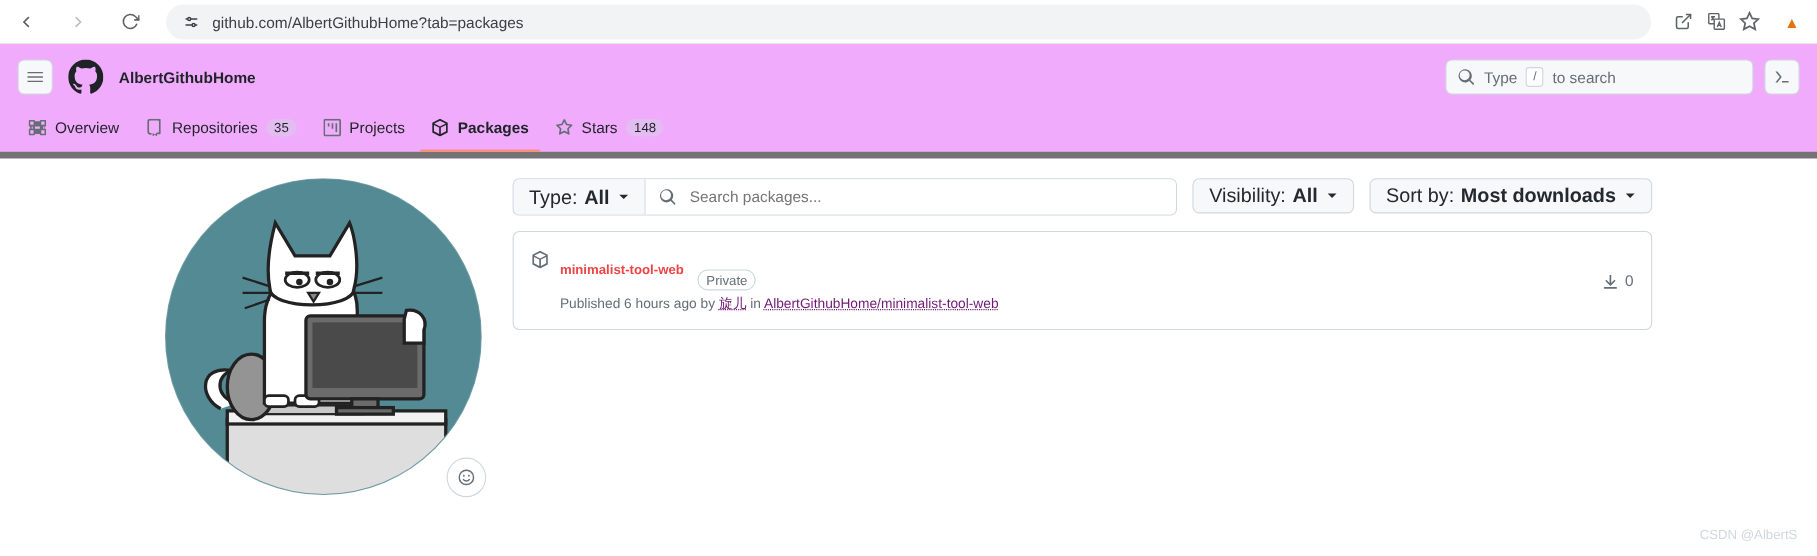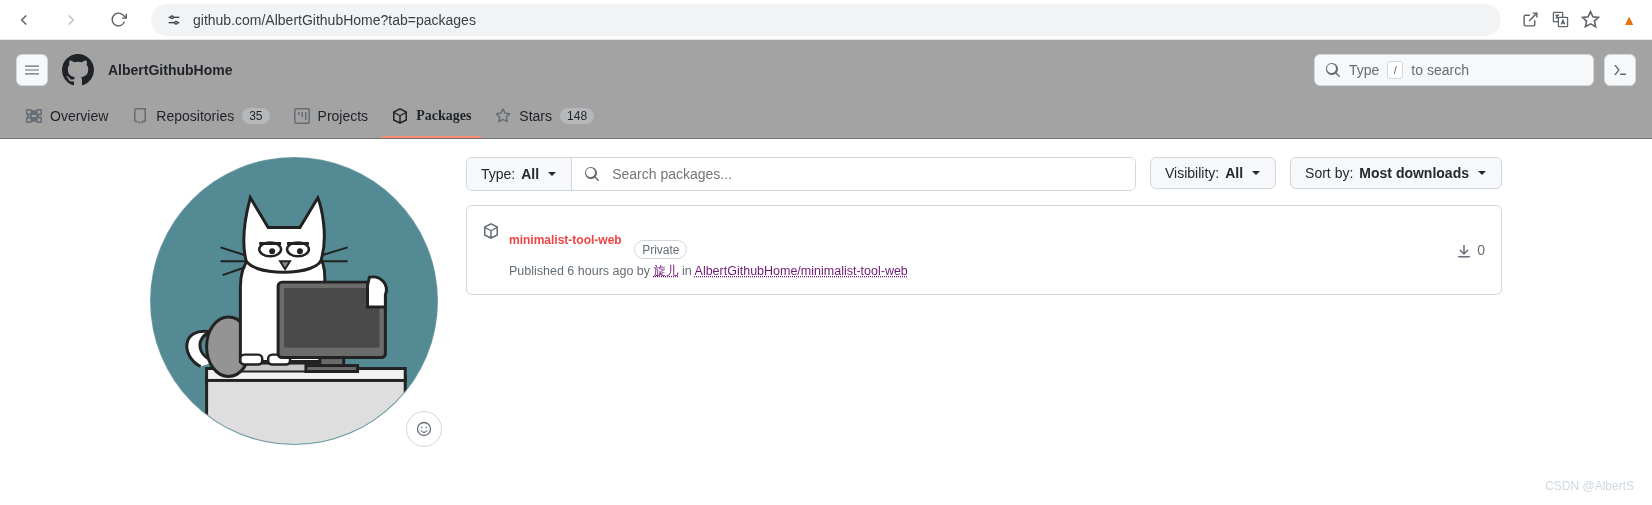--- a/index.html
+++ b/index.html
@@ -7,47 +7,47 @@
   
   .browser-bar { display:flex; align-items:center; height:40px; padding:4px 10px; gap:19px; background:#fff; border-bottom:1px solid #e6e6e6;justify-content:flex-end; }
   .bb-btn { width:28px; height:28px; display:flex; align-items:center; justify-content:center; border-radius:50%; color:#606060; }
   .bb-btn.disabled { opacity:.4; }
   .omnibox { flex:1; display:flex; align-items:center; gap:10px; height:32px; background:#f1f3f4; border-radius:16px; padding:0 14px; color:#3c4043; font-size:14px; }
   .omnibox .site-icon { display:flex; align-items:center; justify-content:center; width:18px; height:18px; }
   .bb-right { display:flex; align-items:center; gap:10px; padding-right:6px; }
   .bb-right .icon { width:20px; height:20px; color:#5f6368; display:flex; align-items:center; justify-content:center; }
   .warn-icon { color:#e8710a; font-size:14px; margin-left:12px; }
   
-  .gh-header { background:#a3a3a3; border-bottom:1px solid #737373; }
+  .gh-header { background:#f0abfc; border-bottom:6px solid #737373; }
   .gh-top { display:flex; align-items:center; padding:14px 16px; gap:14px; }
   .burger { width:32px; height:32px; display:flex; align-items:center; justify-content:center; border:1px solid #d0d7de; border-radius:6px; background:#f6f8fa; }
   .gh-logo { width:32px; height:32px; display:flex; align-items:center; justify-content:center; }
   .gh-logo svg { width:32px; height:32px; }
   .ctx-name { font-size:14px; font-weight:600; color:#1f2328; }
   .gh-top-right { margin-left:auto; display:flex; align-items:center; gap:10px; }
   .search-box { display:flex; align-items:center; gap:8px; height:32px; border:1px solid #d0d7de; border-radius:6px; padding:0 10px; background:#f6f8fa; color:#656d76; font-size:14px; min-width:280px; }
   .kbd { display:inline-flex; align-items:center; justify-content:center; border:1px solid #d0d7de; border-radius:3px; font-size:11px; height:18px; min-width:16px; padding:0 3px; color:#656d76; background:#fff; }
   .cmd-btn { width:32px; height:32px; display:flex; align-items:center; justify-content:center; border:1px solid #d0d7de; border-radius:6px; background:#f6f8fa; color:#656d76; }
   
   .gh-nav { display:flex; align-items:center; padding:0 16px; gap:4px; }
   .gh-tab { display:flex; align-items:center; gap:8px; padding:8px 10px 12px 10px; font-size:14px; color:#1f2328; border-bottom:2px solid transparent; }
   .gh-tab .oct { color:#656d76; }
-  .gh-tab.active { border-bottom-color:#fd8c73; font-weight:600;font-family:Liberation Serif, serif; }
+  .gh-tab.active { border-bottom-color:#fd8c73; font-weight:600; }
   .gh-tab.active .oct { color:#1f2328; }
   .counter { background:#d0d7de66; border-radius:10px; font-size:12px; padding:1px 7px; color:#1f2328; }
   
   .layout { display:flex; padding:18px 150px 0 150px; gap:20px; }
   .sidebar { width:296px; flex-shrink:0; position:relative; }
   .avatar-wrap { position:relative; width:296px; height:296px; }
   .avatar { width:288px; height:288px; border-radius:50%; background:#548b95; overflow:hidden; border:1px solid #d0d7de33; display:block; }
   .status-btn { position:absolute; right:4px; bottom:6px; width:36px; height:36px; border-radius:50%; background:#fff; border:1px solid #d0d7de; display:flex; align-items:center; justify-content:center; color:#656d76; }
   .main { flex:1; }
   
   .filter-row { display:flex; gap:14px; margin-bottom:14px; }
-  .btn { display:inline-flex; align-items:center; gap:6px; height:32px; padding:0 14px; border:1px solid #d0d7de; border-radius:6px; background:#f6f8fa; font-size:14px; color:#24292f; }
+  .btn { display:inline-flex; align-items:center; gap:6px; height:32px; padding:0 14px; border:1px solid #d0d7de; border-radius:6px; background:#f6f8fa; font-size:18px; color:#24292f; }
   .btn strong { font-weight:600; }
   .seg-group { display:flex; border:1px solid #d0d7de; border-radius:6px; overflow:hidden; flex:1; }
   .seg-group .btn { border:none; border-radius:0; border-right:1px solid #d0d7de; background:#f6f8fa; }
   .seg-group .search-inp { flex:1; display:flex; align-items:center; gap:10px; padding:0 12px; background:#fff; }
   .seg-group .search-inp input { border:none; outline:none; font-size:14px; width:100%; color:#000000; background:transparent; }
   .seg-group .search-inp .oct { color:#656d76; }
   .caret { margin-left:2px; }
   
   .box { border:1px solid #d0d7de; border-radius:6px; }
   .box-header { padding:14px 16px; background:#f6f8fa; border-bottom:1px solid #d0d7de; display:flex; align-items:center; gap:10px; font-weight:600; font-size:14px; border-radius:6px 6px 0 0; }

